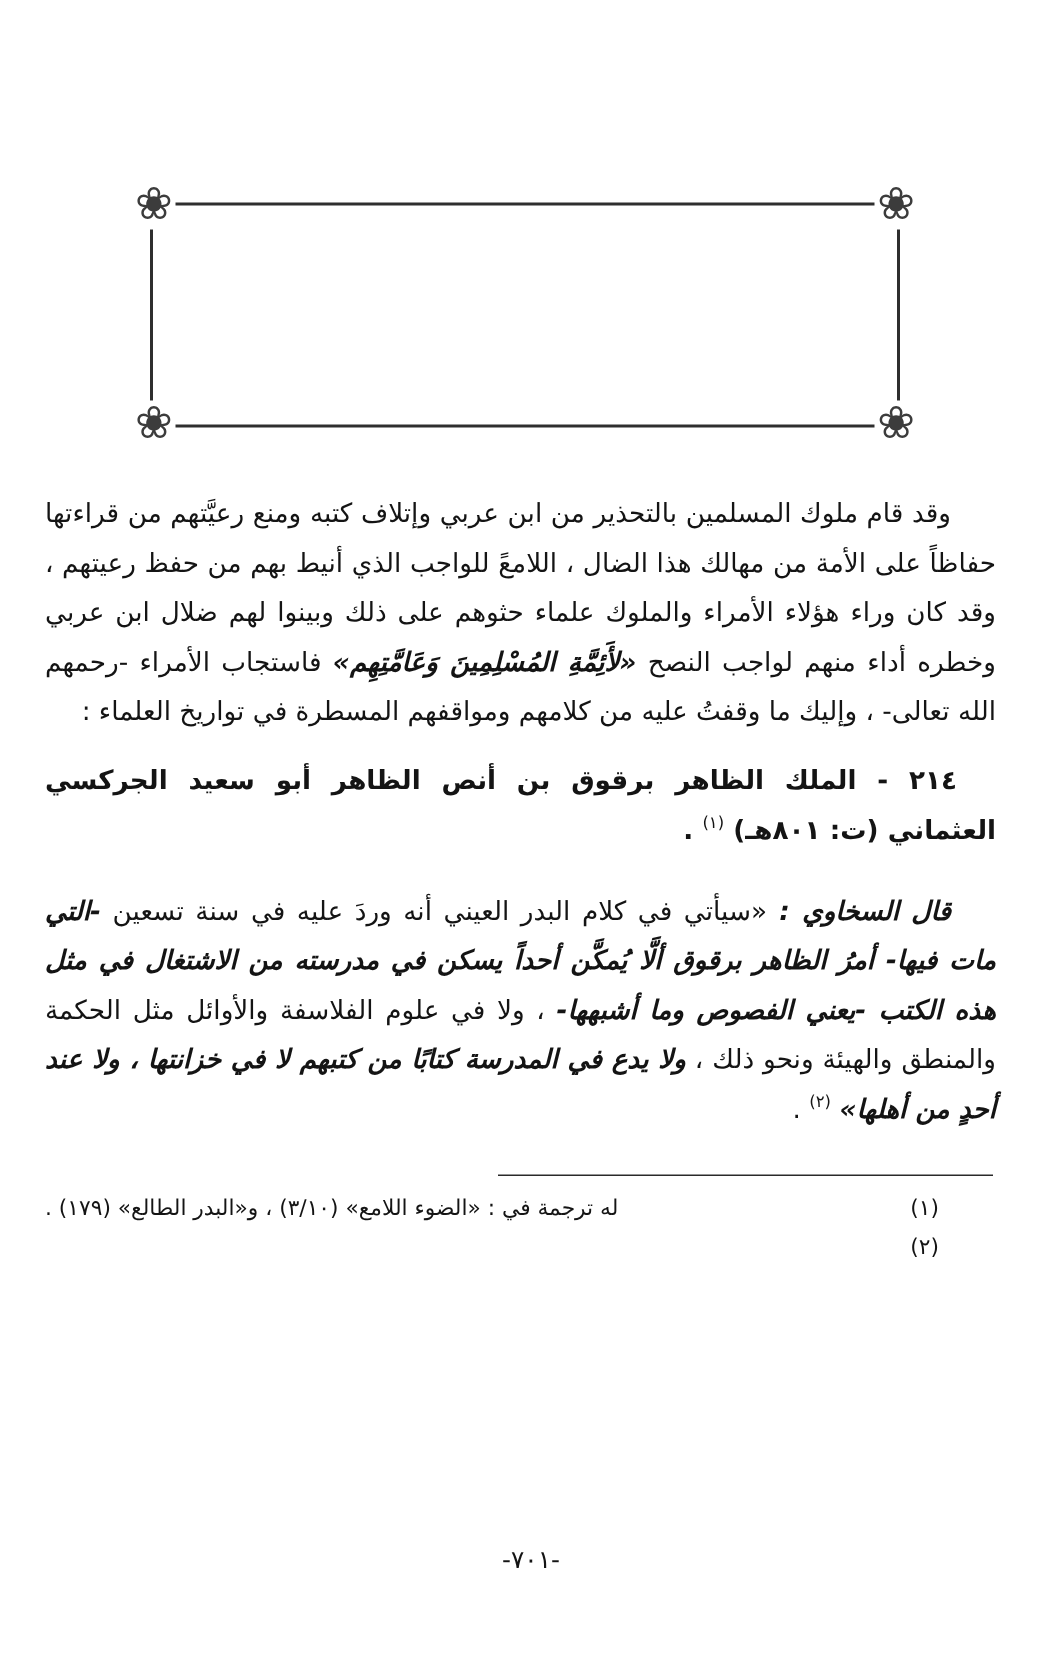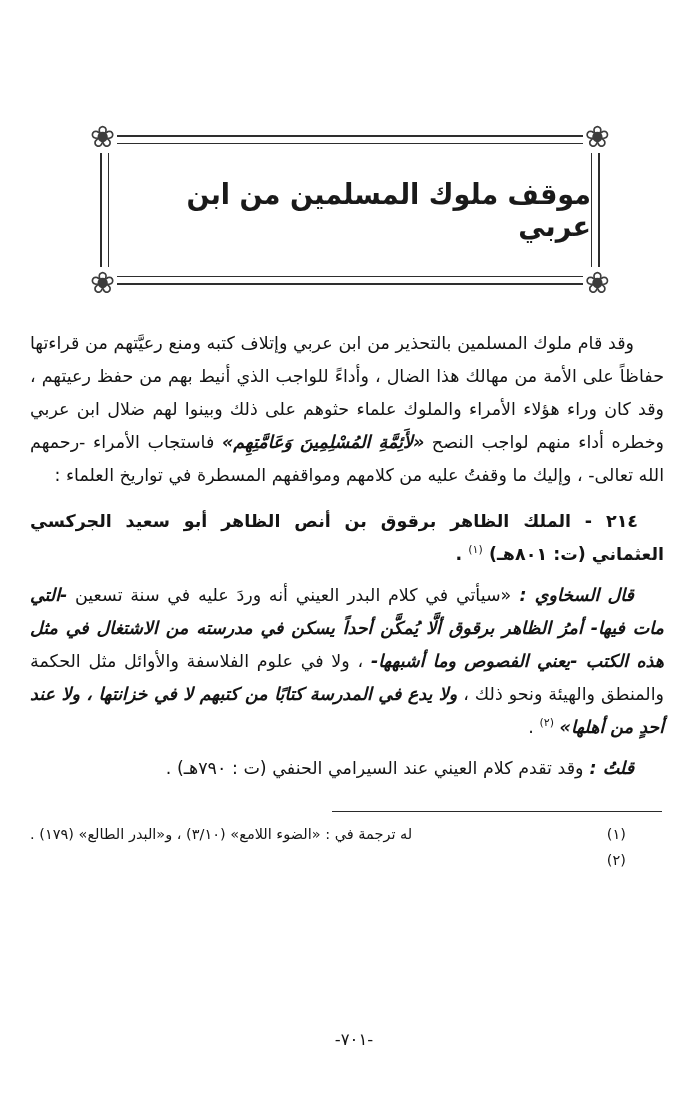--- a/index.html
+++ b/index.html
@@ -63,21 +63,21 @@
     text-align:justify;
   }
   .body-text p { text-indent:30px; }
   .b { font-weight:bold;font-style:italic; }
   p.entry {
     margin-top:14px;
     margin-bottom:4px;
     font-weight:bold;
     text-indent:26px;
   }
-  p.quote-para { margin-top:8px; }
+  p.quote-para { margin-top:21px; }
   p.comment-para { margin-top:8px; }
   sup.fn {
     font-size:11px;
     vertical-align:super;
     line-height:0;
     font-weight:normal;
   }
 
   
   .footnotes {
@@ -114,29 +114,26 @@
 </head>
 <body>
 
 <div class="page">
 
   <div class="frame">
     <span class="corner tl">❀</span>
     <span class="corner tr">❀</span>
     <span class="corner bl">❀</span>
     <span class="corner br">❀</span>
-    <div class="frame-inner">
-      <div class="frame-title">موقف ملوك المسلمين من ابن عربي</div>
-    </div>
   </div>
 
   <div class="body-text">
 
     <p>
-      <span>وقد قام ملوك المسلمين بالتحذير من ابن عربي وإتلاف كتبه ومنع رعيَّتهم من قراءتها حفاظاً على الأمة من مهالك هذا الضال ، وأداءً للواجب الذي أنيط بهم من حفظ رعيتهم ، وقد كان وراء هؤلاء الأمراء والملوك علماء حثوهم على ذلك وبينوا لهم ضلال ابن عربي وخطره أداء منهم لواجب النصح </span>
+      <span>وقد قام ملوك المسلمين بالتحذير من ابن عربي وإتلاف كتبه ومنع رعيَّتهم من قراءتها حفاظاً على الأمة من مهالك هذا الضال ، اللامعً للواجب الذي أنيط بهم من حفظ رعيتهم ، وقد كان وراء هؤلاء الأمراء والملوك علماء حثوهم على ذلك وبينوا لهم ضلال ابن عربي وخطره أداء منهم لواجب النصح </span>
       <span class="b">«لأَئِمَّةِ المُسْلِمِينَ وَعَامَّتِهِم»</span>
       <span> فاستجاب الأمراء -رحمهم الله تعالى- ، وإليك ما وقفتُ عليه من كلامهم ومواقفهم المسطرة في تواريخ العلماء :</span>
     </p>
 
     <p class="entry">
       <span>٢١٤ - </span>
       <span>الملك الظاهر برقوق بن أنص الظاهر أبو سعيد الجركسي العثماني (ت: ٨٠١هـ)</span>
       <sup class="fn">(١)</sup>
       <span> .</span>
     </p>
@@ -144,24 +141,20 @@
     <p class="quote-para">
       <span class="b">قال السخاوي : </span>
       <span>«سيأتي في كلام البدر العيني أنه وردَ عليه في سنة تسعين </span>
       <span class="b">-التي مات فيها- أمرُ الظاهر برقوق ألَّا يُمكَّن أحداً يسكن في مدرسته من الاشتغال في مثل هذه الكتب -يعني الفصوص وما أشبهها-</span>
       <span>، ولا في علوم الفلاسفة والأوائل مثل الحكمة والمنطق والهيئة ونحو ذلك ، </span>
       <span class="b">ولا يدع في المدرسة كتابًا من كتبهم لا في خزانتها ، ولا عند أحدٍ من أهلها»</span>
       <sup class="fn">(٢)</sup>
       <span> .</span>
     </p>
 
-    <p class="comment-para">
-      <span class="b">قلتُ : </span>
-      <span>وقد تقدم كلام العيني عند السيرامي الحنفي (ت : ٧٩٠هـ) .</span>
-    </p>
 
   </div>
 
   <div class="footnotes">
     <div class="fn-sep"></div>
 
     <div class="fn-row">
       <span class="fn-marker">(١)</span>
       <span class="fn-text">له ترجمة في : «الضوء اللامع» (٣/١٠) ، و«البدر الطالع» (١٧٩) .</span>
     </div>

